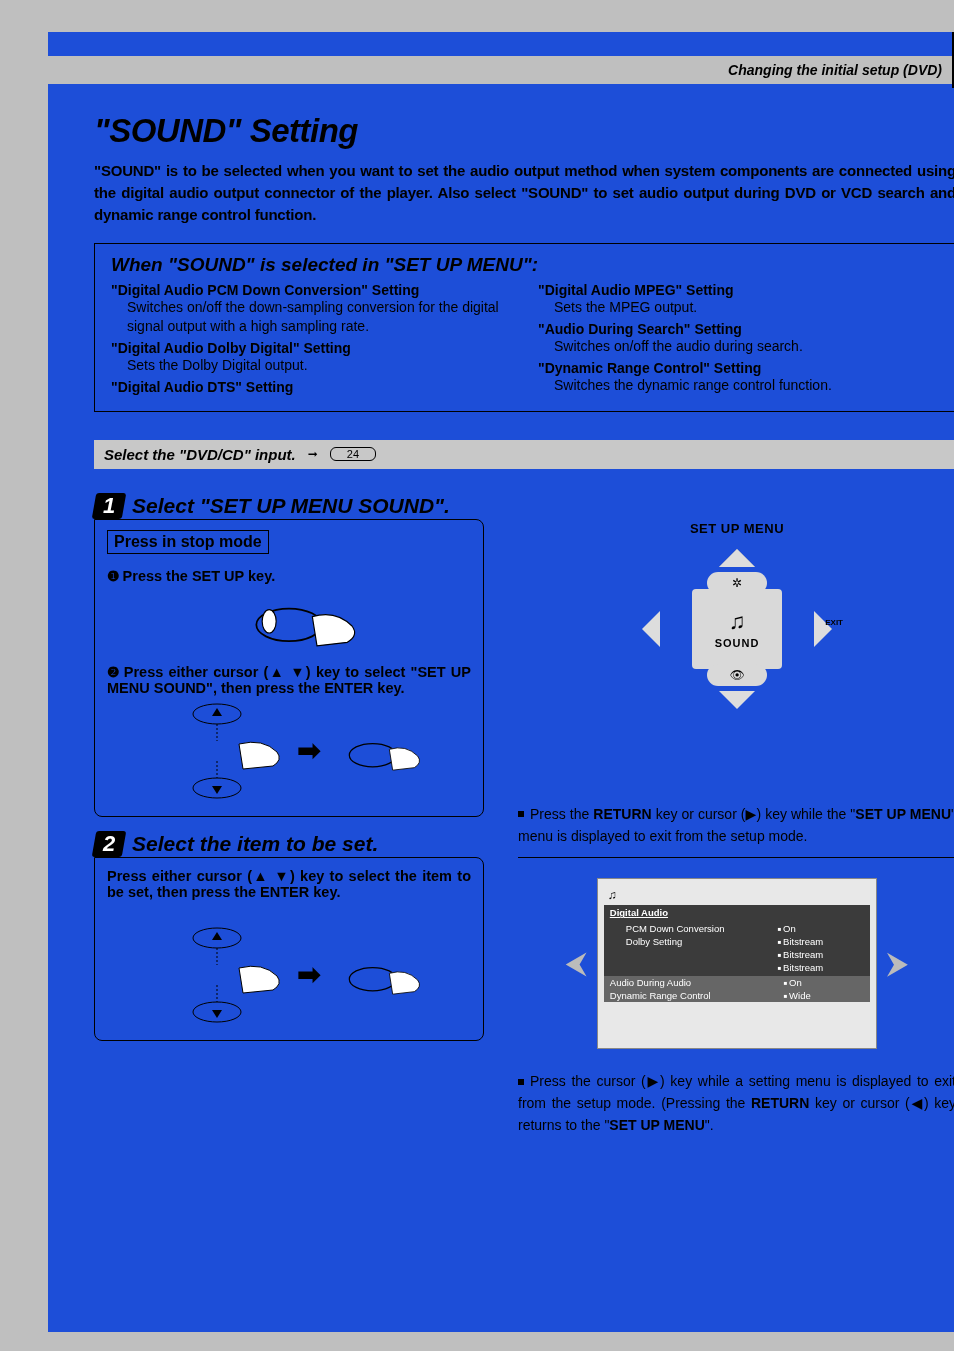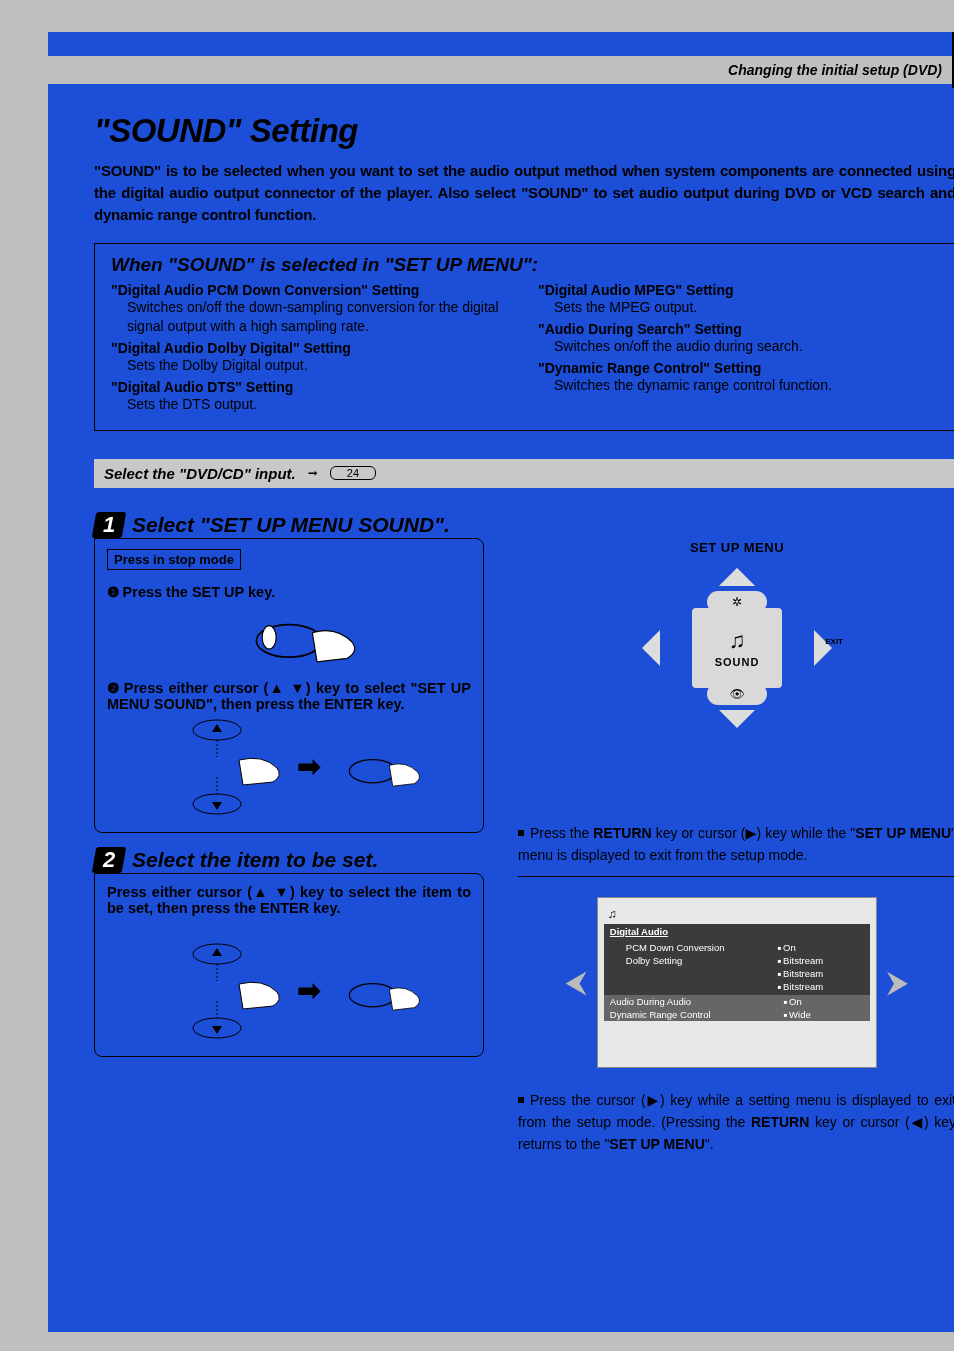--- a/index.html
+++ b/index.html
@@ -150,21 +150,21 @@
     border-radius: 8px;
     padding: 10px 12px 10px 12px;
     margin-bottom: 14px;
     overflow: hidden;
   }
   .press-box {
     border: 1px solid #000;
     display: inline-block;
     padding: 2px 6px;
     font-weight: bold;
-    font-size: 13px;
+    font-size: 16px;
     margin-bottom: 14px;
   }
   .substep { font-weight: bold; font-size: 14.5px; text-align: justify; }
   .circled { font-size: 14px; margin-right: 3px; }
   .hand-area { height: 70px; display:flex; align-items:center; justify-content:center; }
   .hand-area svg { width: 100%; height: 100%; }
   .hand-mid { height: 110px; display:flex; align-items:center; justify-content:center; gap: 10px; }
   .bigarrow { font-size: 28px; font-weight: bold; }
 
   .setup-menu {
@@ -276,21 +276,20 @@
             <div class="setting-block">
               <div class="st">"Digital Audio PCM Down Conversion" Setting</div>
               <div class="sd">Switches on/off the down-sampling conversion for the digital signal output with a high sampling rate.</div>
             </div>
             <div class="setting-block">
               <div class="st">"Digital Audio Dolby Digital" Setting</div>
               <div class="sd">Sets the Dolby Digital output.</div>
             </div>
             <div class="setting-block">
               <div class="st">"Digital Audio DTS" Setting</div>
-              <div class="sd">Sets the DTS output.</div>
             </div>
           </div>
         <div id="settings-right">
             <div class="setting-block">
               <div class="st">"Digital Audio MPEG" Setting</div>
               <div class="sd">Sets the MPEG output.</div>
             </div>
             <div class="setting-block">
               <div class="st">"Audio During Search" Setting</div>
               <div class="sd">Switches on/off the audio during search.</div>

